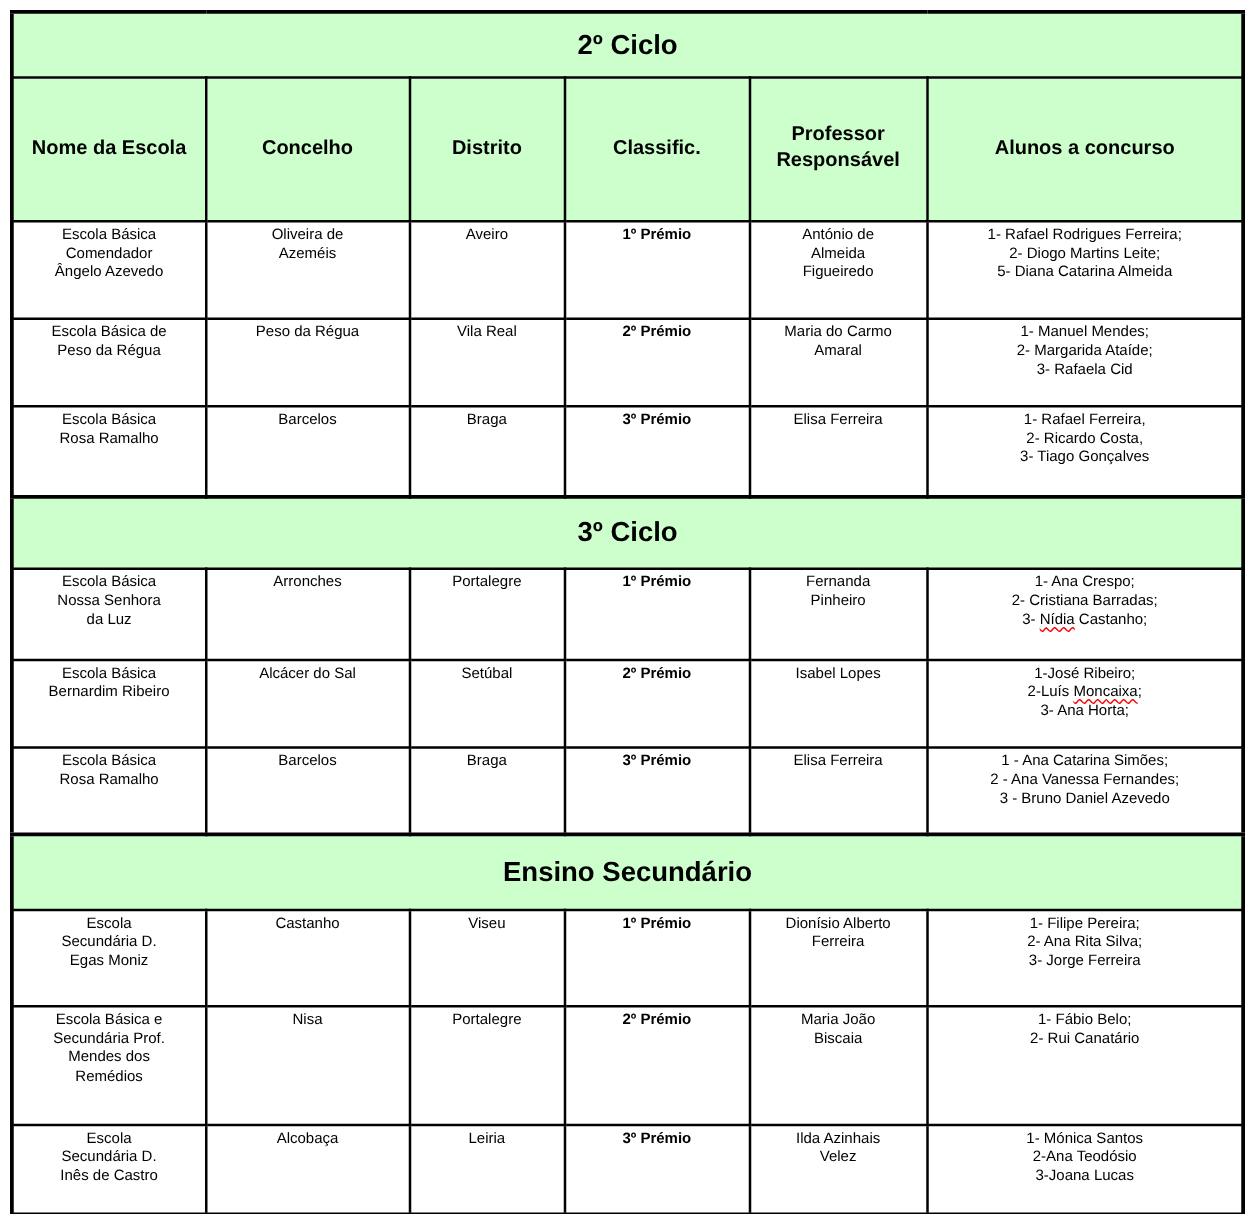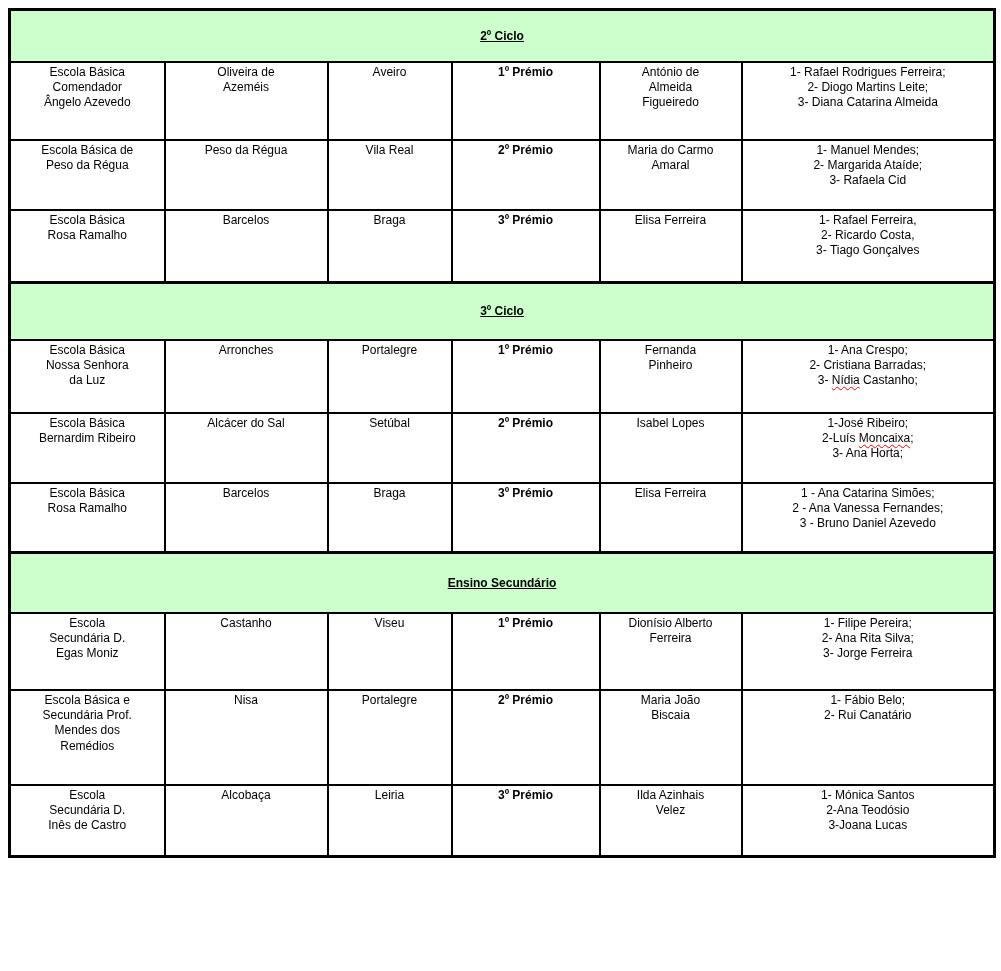--- a/index.html
+++ b/index.html
@@ -22,25 +22,24 @@
   }
   td, th {
     border: 2px solid #000000;
     padding: 2px 4px;
     text-align: center;
     overflow: hidden;
   }
   tr.section-row td {
     background: #ccffcc;
     font-weight: bold;
-    font-size: 12px;
+    font-size: 22px;
     vertical-align: middle;
     border-top-width: 3px;
     border-bottom-width: 2px;
-    text-decoration: underline;
   }
   tr.colheader-row th {
     background: #ccffcc;
     font-weight: bold;
     font-size: 16px;
     vertical-align: middle;
     line-height: 1.3;
   }
   tr.data-row td {
     vertical-align: top;
@@ -68,35 +67,44 @@
       <col style="width:148px">
       <col style="width:142px">
       <col style="width:253px">
     </colgroup>
 
     <tbody>
         <tr class="section-row" style="height:52px">
       <td colspan="6">2º Ciclo</td>
     </tr>
 
+    <tr class="colheader-row" style="height:115px">
+      <th>Nome da Escola</th>
+      <th>Concelho</th>
+      <th>Distrito</th>
+      <th>Classific.</th>
+      <th style="white-space:pre-line">Professor
+Responsável</th>
+      <th>Alunos a concurso</th>
+    </tr>
 
     <tr class="data-row" style="height:78px">
       <td>Escola Básica
 Comendador
 Ângelo Azevedo</td>
       <td>Oliveira de
 Azeméis</td>
       <td>Aveiro</td>
       <td class="classific-cell">1º Prémio</td>
       <td>António de
 Almeida
 Figueiredo</td>
       <td>1- Rafael Rodrigues Ferreira;
 2- Diogo Martins Leite;
-3- Diana Catarina Almeida</td>
+5- Diana Catarina Almeida</td>
     </tr>
     <tr class="data-row" style="height:70px">
       <td>Escola Básica de
 Peso da Régua</td>
       <td>Peso da Régua</td>
       <td>Vila Real</td>
       <td class="classific-cell">2º Prémio</td>
       <td>Maria do Carmo
 Amaral</td>
       <td>1- Manuel Mendes;

